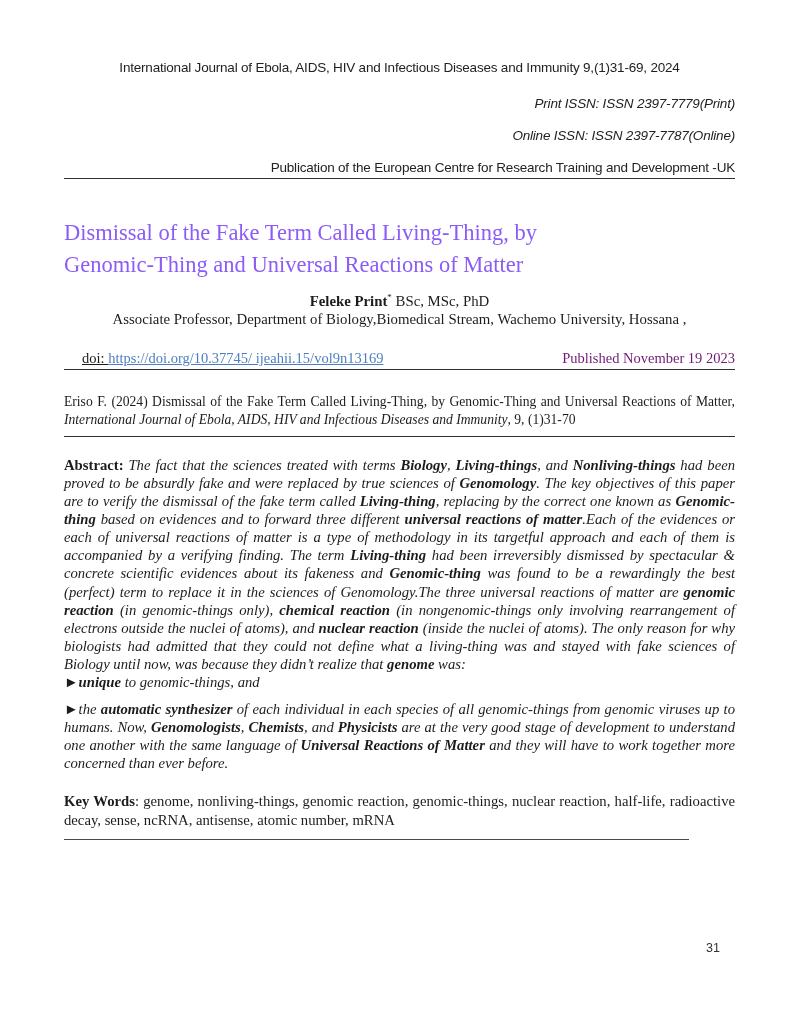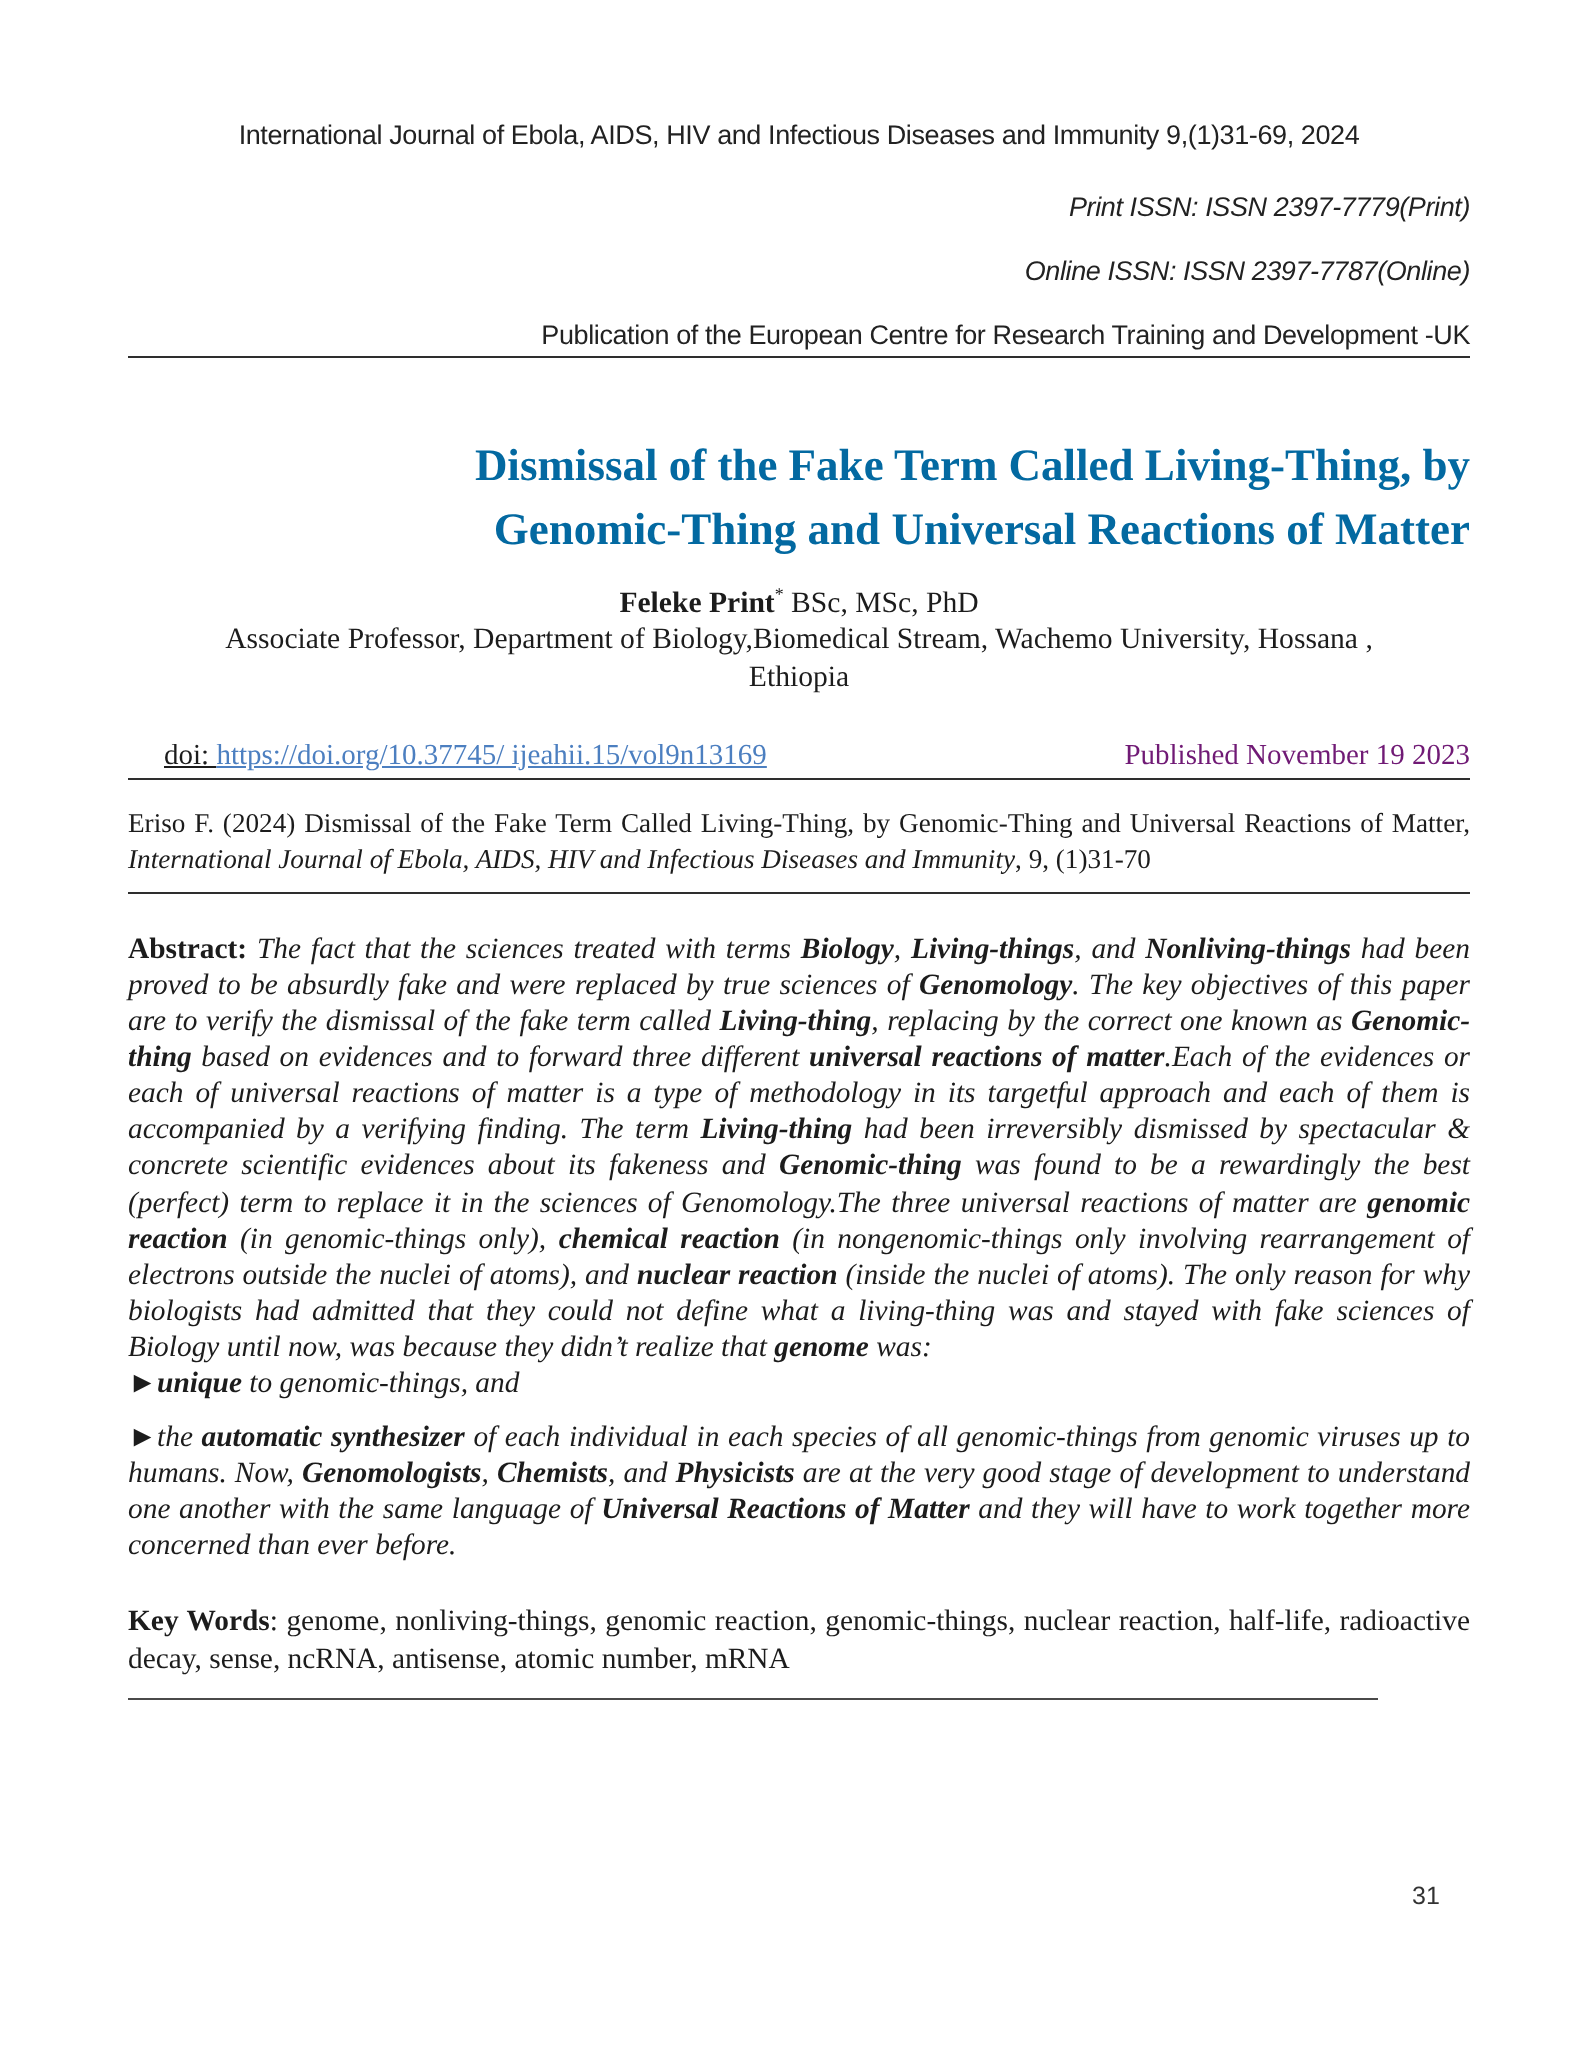--- a/index.html
+++ b/index.html
@@ -45,25 +45,25 @@
     cursor: pointer;
   }
   a.doi-lnk {
     color: var(--doi_link_blue, #4C7FC0);
     text-decoration: underline;
     cursor: pointer;
   }
   
   .paper-title {
     margin-top: 38px;
-    text-align: right;
-    font-weight: bold;
+    text-align: left;
+    font-weight: normal;
     font-size: 22.5px;
     line-height: 32px;
-    color: #0369a1;
+    color: #8b5cf6;
   }
   .author-line {
     margin-top: 11px;
     text-align: center;
     font-size: 14.8px;
   }
   .author-line .name { font-weight: bold; }
   .author-line sup { font-size: 9px; }
   .affiliation {
     text-align: center;
@@ -78,21 +78,21 @@
     align-items: baseline;
     font-size: 14.5px;
     border-bottom: 1.8px solid #2e2e2e;
     padding-bottom: 2px;
     gap: 29px;
   }
   .doi-row .doi-label { text-decoration: underline; padding-left: 18px; }
   .doi-row .published { color: #701a75; }
   
   .citation {
-    margin-top: 13px;
+    margin-top: 23px;
     font-size: 13.6px;
     line-height: 18px;
     text-align: justify;
     border-bottom: 1.8px solid #2e2e2e;
     padding-bottom: 7px;
   }
   
   .abstract {
     margin-top: 19px;
     font-size: 14.7px;
@@ -143,21 +143,20 @@
     </div>
 
     <div class="paper-title">
       <div>Dismissal of the Fake Term Called Living-Thing, by</div>
       <div>Genomic-Thing and Universal Reactions of Matter</div>
     </div>
 
     <div class="author-line"><span class="name">Feleke Print</span><sup>*</sup><span> BSc, MSc, PhD</span></div>
     <div class="affiliation">
       <div>Associate Professor, Department of Biology,Biomedical Stream, Wachemo University, Hossana ,</div>
-      <div>Ethiopia</div>
     </div>
 
     <div class="doi-row">
       <span><span class="doi-label">doi: </span><a class="doi-lnk">https://doi.org/10.37745/ ijeahii.15/vol9n13169</a></span>
       <span class="published">Published November 19 2023</span>
     </div>
 
     <p class="citation"><span>Eriso F. (2024) Dismissal of the Fake Term Called Living-Thing, by Genomic-Thing and Universal Reactions of Matter, </span><span class="run-i">International Journal of Ebola, AIDS, HIV and Infectious Diseases and Immunity</span><span>, 9, (1)31-70</span></p>
 
     <div class="abstract">

